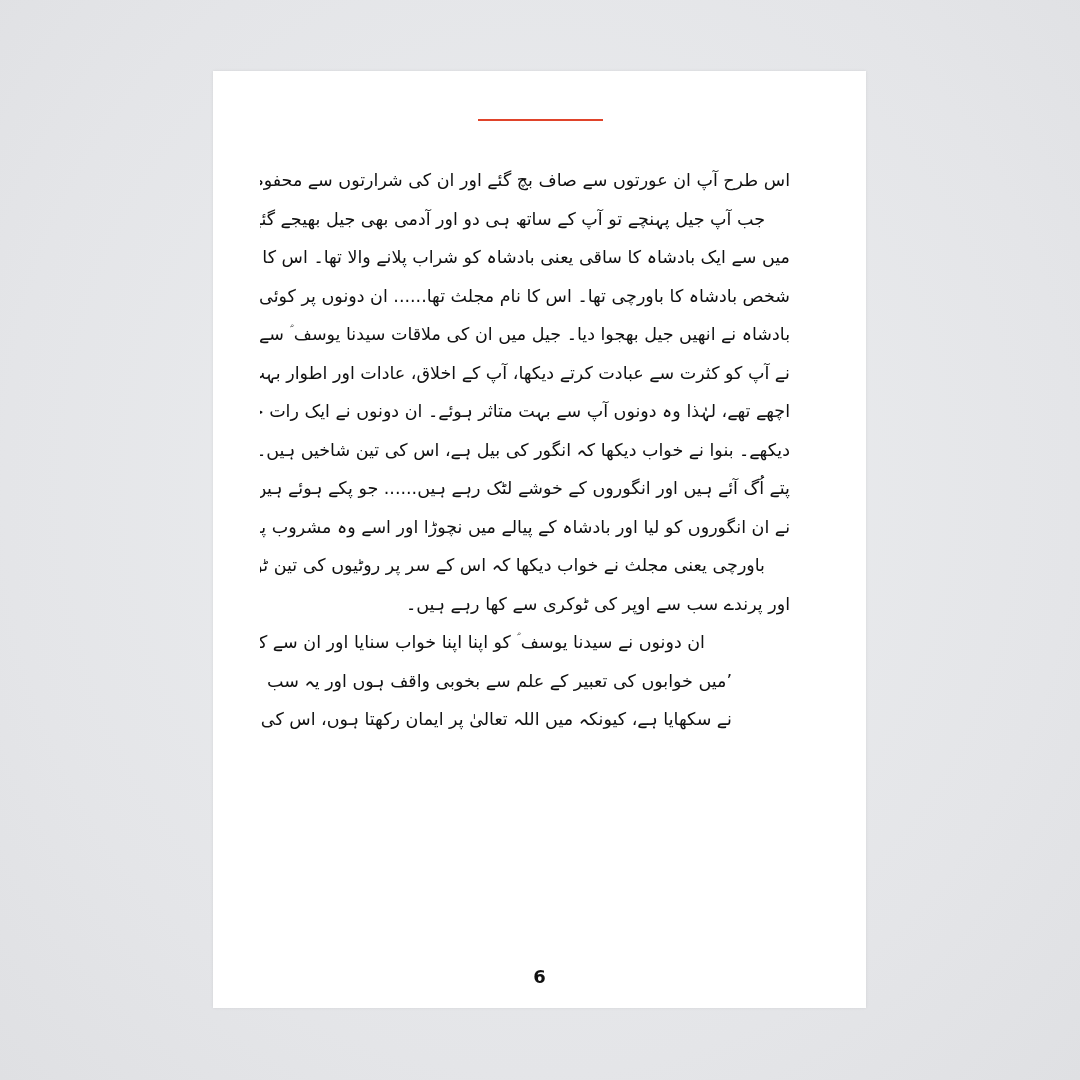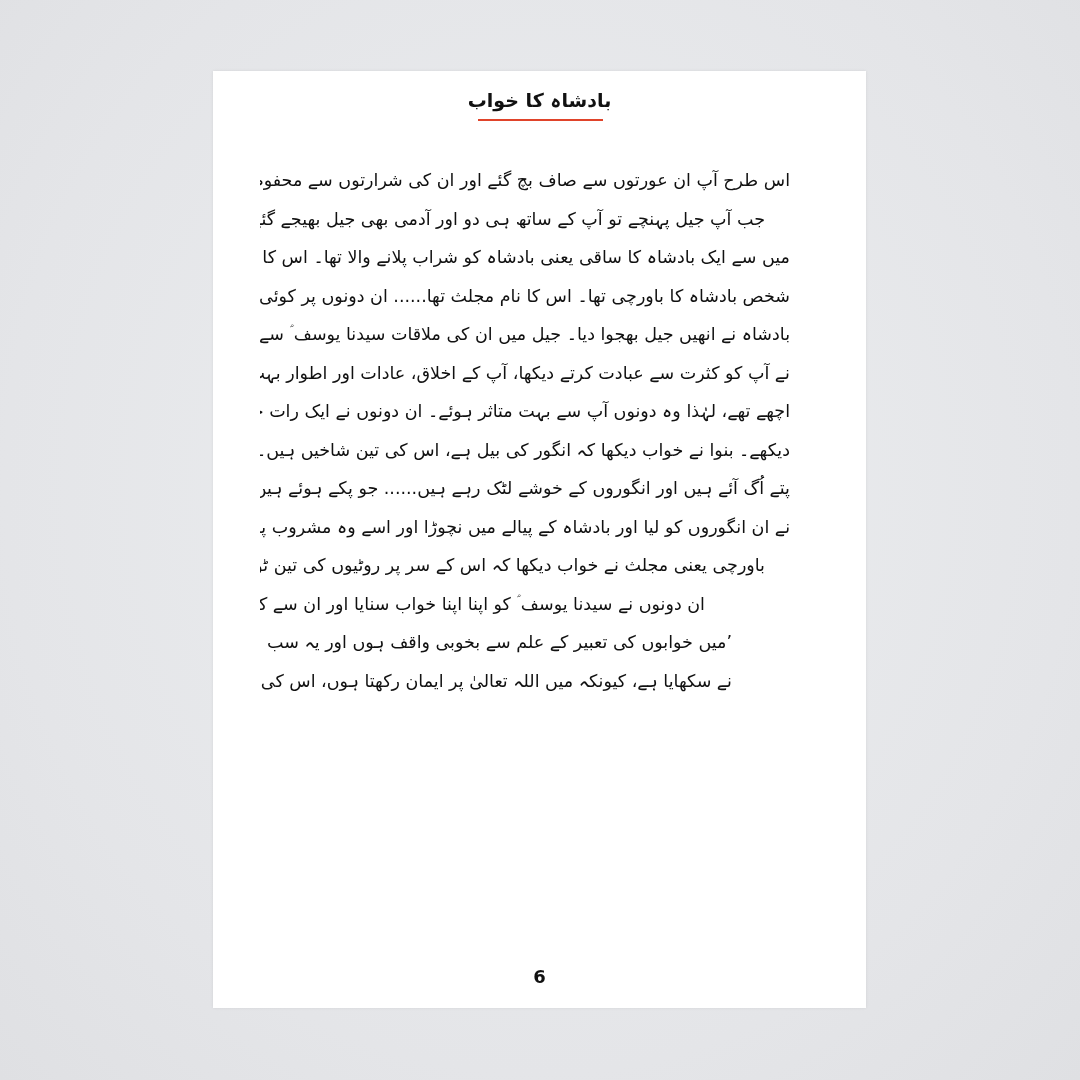--- a/index.html
+++ b/index.html
@@ -95,39 +95,37 @@
       font-size: 18px;
       color: #111;
     }
   </style>
 </head>
 <body>
 
 <div class="backdrop"></div>
 
 <div class="page">
-  <div class="header">
-    <span class="header-title">بادشاہ کا خواب</span>
-  </div>
   <div class="header-rule"></div>
 
   <div class="body-text">
     <span class="line indent last" style="padding-right:0;">اس طرح آپ ان عورتوں سے صاف بچ گئے اور ان کی شرارتوں سے محفوظ ہوگئے۔</span>
 
     <span class="line indent">جب آپ جیل پہنچے تو آپ کے ساتھ ہی دو اور آدمی بھی جیل بھیجے گئے تھے۔ ان</span>
     <span class="line">میں سے ایک بادشاہ کا ساقی یعنی بادشاہ کو شراب پلانے والا تھا۔ اس کا نام بنوا تھا، دوسرا</span>
     <span class="line">شخص بادشاہ کا باورچی تھا۔ اس کا نام مجلث تھا...... ان دونوں پر کوئی الزام تھا، اس لیے</span>
     <span class="line">بادشاہ نے انھیں جیل بھجوا دیا۔ جیل میں ان کی ملاقات سیدنا یوسف ؑ سے ہوئی۔ انھوں</span>
     <span class="line">نے آپ کو کثرت سے عبادت کرتے دیکھا، آپ کے اخلاق، عادات اور اطوار بہت</span>
     <span class="line">اچھے تھے، لہٰذا وہ دونوں آپ سے بہت متاثر ہوئے۔ ان دونوں نے ایک رات خواب</span>
     <span class="line">دیکھے۔ بنوا نے خواب دیکھا کہ انگور کی بیل ہے، اس کی تین شاخیں ہیں۔ ان شاخوں میں</span>
     <span class="line">پتے اُگ آئے ہیں اور انگوروں کے خوشے لٹک رہے ہیں...... جو پکے ہوئے ہیں۔ اس</span>
     <span class="line">نے ان انگوروں کو لیا اور بادشاہ کے پیالے میں نچوڑا اور اسے وہ مشروب پلایا۔ اس کا</span>
 
     <span class="line indent">باورچی یعنی مجلث نے خواب دیکھا کہ اس کے سر پر روٹیوں کی تین ٹوکریاں ہیں</span>
+    <span class="line last">اور پرندے سب سے اوپر کی ٹوکری سے کھا رہے ہیں۔</span>
 
     <span class="line quote-indent">ان دونوں نے سیدنا یوسف ؑ کو اپنا اپنا خواب سنایا اور ان سے کہا:</span>
     <span class="line quote-block">’میں خوابوں کی تعبیر کے علم سے بخوبی واقف ہوں اور یہ سب مجھے اللہ</span>
     <span class="line quote-block-last">نے سکھایا ہے، کیونکہ میں اللہ تعالیٰ پر ایمان رکھتا ہوں، اس کی توحید پر</span>
   </div>
 
   <div class="page-number">6</div>
 </div>
 
 </body></html>

